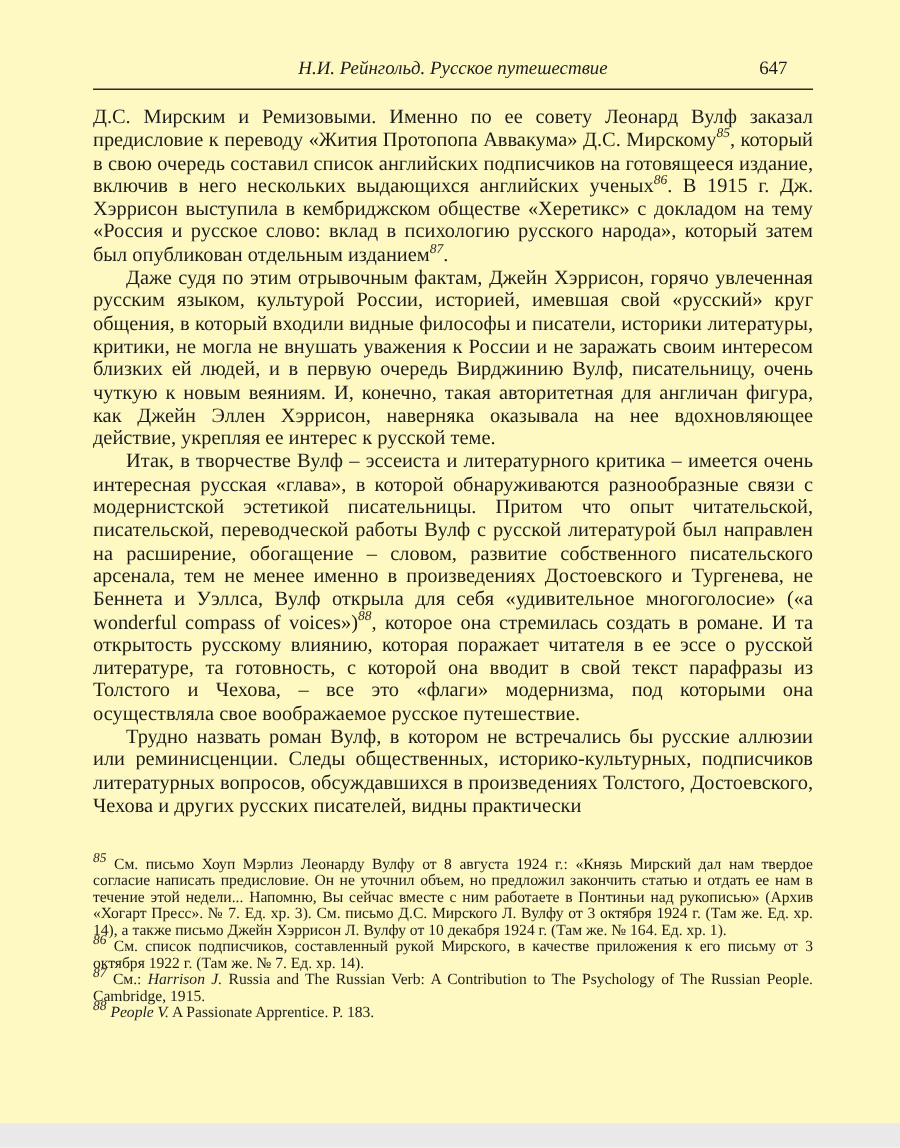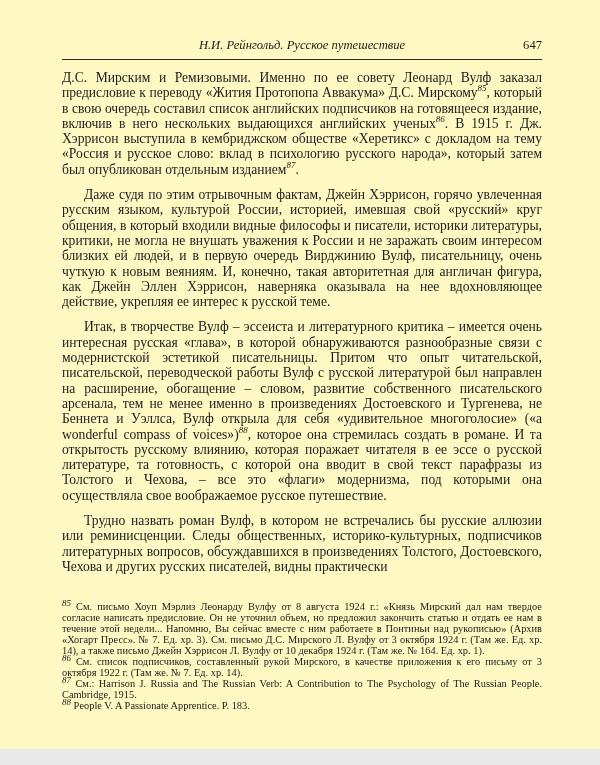--- a/index.html
+++ b/index.html
@@ -13,45 +13,45 @@
     padding: 38px 58px 0 62px;
     font-family: "Liberation Serif", serif;
     color: #1c1c1c;
     overflow: hidden;
   }
   .header { position: relative; height: 17px; font-size: 12.6px; }
   .running-title {
     position: absolute; left: 0; right: 0; top: 0;
     text-align: center; font-style: italic;
   }
-  .page-number { position: absolute; right: 0; top: 0; }
+  .page-number { position: absolute; right: 17px; top: 0; }
   .header-rule {
     border: none; border-top: 1px solid #2b2b2b;
     margin: 4px 0 10px 0;
   }
   .body-text .para {
     margin: 0;
     text-align: justify;
     font-size: 13.6px;
     line-height: 15.3px;
   }
-  .body-text .para.indent { text-indent: 22px; margin-top: 10px; }
+  .body-text .para.indent { text-indent: 22px; }
   sup {
     font-size: 9px;
     line-height: 0;
     vertical-align: super;
     font-style: italic;
   }
   .footnotes {
     margin-top: 27px;
     font-size: 10.4px;
     line-height: 11px;
   }
   .footnotes .footnote { margin: 0; text-align: justify; }
-  .it { }
+  .it { font-style: italic; }
 </style>
 </head>
 <body>
 
 <div class="page">
   <div class="header">
     <span class="running-title">Н.И. Рейнгольд. Русское путешествие</span>
     <span class="page-number">647</span>
   </div>
   <hr class="header-rule">

